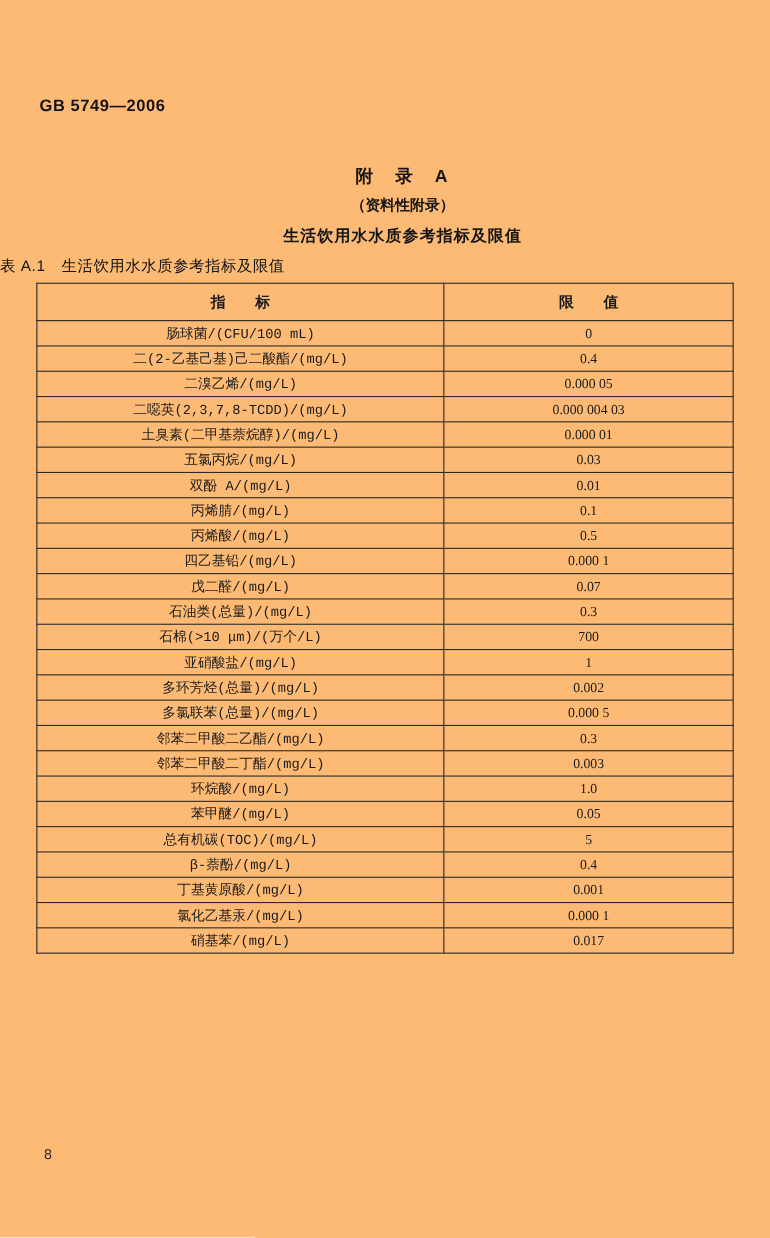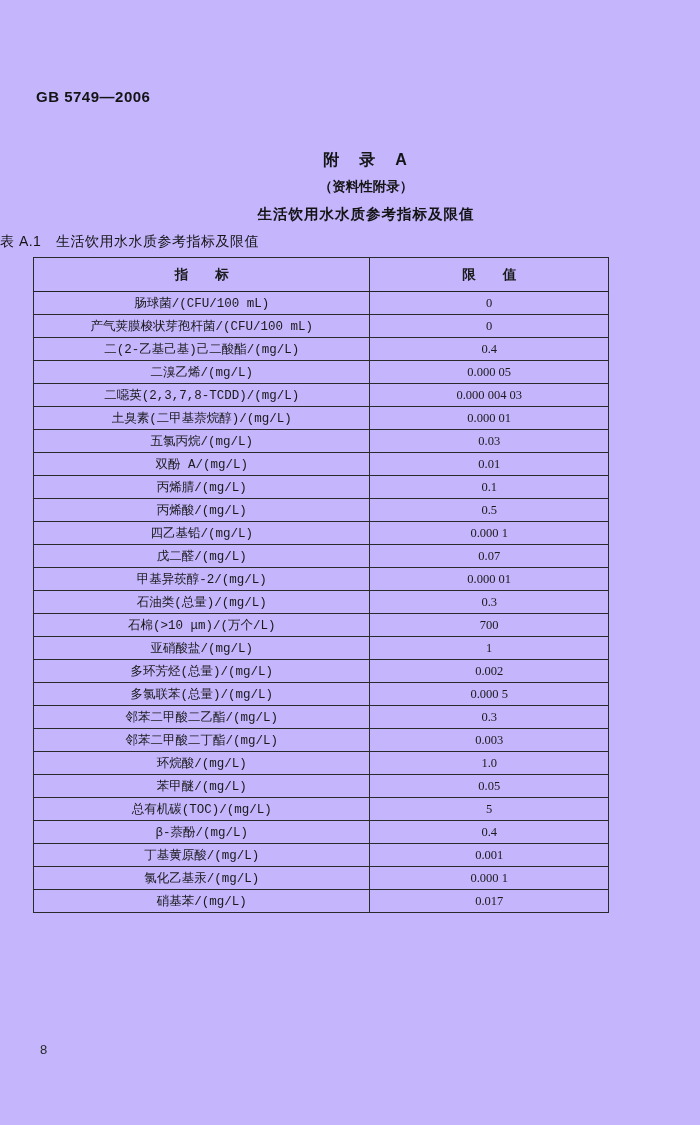--- a/index.html
+++ b/index.html
@@ -11,21 +11,21 @@
     width: 700px;
     height: 1125px;
     position: relative;
     font-family: "Liberation Sans", sans-serif;
     color: #1c1c1c;
     overflow: hidden;
   }
   .page {
     position: absolute;
     inset: 0;
-    background: #c4b5fd;
+    background: #fdba74;
   }
   .doc-number {
     position: absolute;
     left: 36px;
     top: 88px;
     font-size: 15px;
     font-weight: bold;
     letter-spacing: 0.5px;
     color: #141414;
   }
@@ -63,21 +63,21 @@
     text-align: left;
     font-size: 14px;
     font-weight: normal;
     letter-spacing: 0.5px;
     color: #141414;
   }
   table.limits {
     position: absolute;
     left: 33px;
     top: 257px;
-    width: 576px;
+    width: 634px;
     border-collapse: collapse;
     table-layout: fixed;
   }
   table.limits th,
   table.limits td {
     border: 1px solid #2a2a2a;
     font-weight: normal;
     color: #1a1a1a;
   }
   table.limits th {
@@ -139,24 +139,20 @@
         <th>指　　标</th>
         <th>限　　值</th>
       </tr>
     </thead>
     <tbody>
         <tr>
           <td class="cell-indicator">肠球菌/(CFU/100 mL)</td>
           <td class="cell-limit">0</td>
         </tr>
         <tr>
-          <td class="cell-indicator">产气荚膜梭状芽孢杆菌/(CFU/100 mL)</td>
-          <td class="cell-limit">0</td>
-        </tr>
-        <tr>
           <td class="cell-indicator">二(2-乙基己基)己二酸酯/(mg/L)</td>
           <td class="cell-limit">0.4</td>
         </tr>
         <tr>
           <td class="cell-indicator">二溴乙烯/(mg/L)</td>
           <td class="cell-limit">0.000 05</td>
         </tr>
         <tr>
           <td class="cell-indicator">二噁英(2,3,7,8-TCDD)/(mg/L)</td>
           <td class="cell-limit">0.000 004 03</td>
@@ -183,24 +179,20 @@
         </tr>
         <tr>
           <td class="cell-indicator">四乙基铅/(mg/L)</td>
           <td class="cell-limit">0.000 1</td>
         </tr>
         <tr>
           <td class="cell-indicator">戊二醛/(mg/L)</td>
           <td class="cell-limit">0.07</td>
         </tr>
         <tr>
-          <td class="cell-indicator">甲基异莰醇-2/(mg/L)</td>
-          <td class="cell-limit">0.000 01</td>
-        </tr>
-        <tr>
           <td class="cell-indicator">石油类(总量)/(mg/L)</td>
           <td class="cell-limit">0.3</td>
         </tr>
         <tr>
           <td class="cell-indicator">石棉(&gt;10 μm)/(万个/L)</td>
           <td class="cell-limit">700</td>
         </tr>
         <tr>
           <td class="cell-indicator">亚硝酸盐/(mg/L)</td>
           <td class="cell-limit">1</td>

